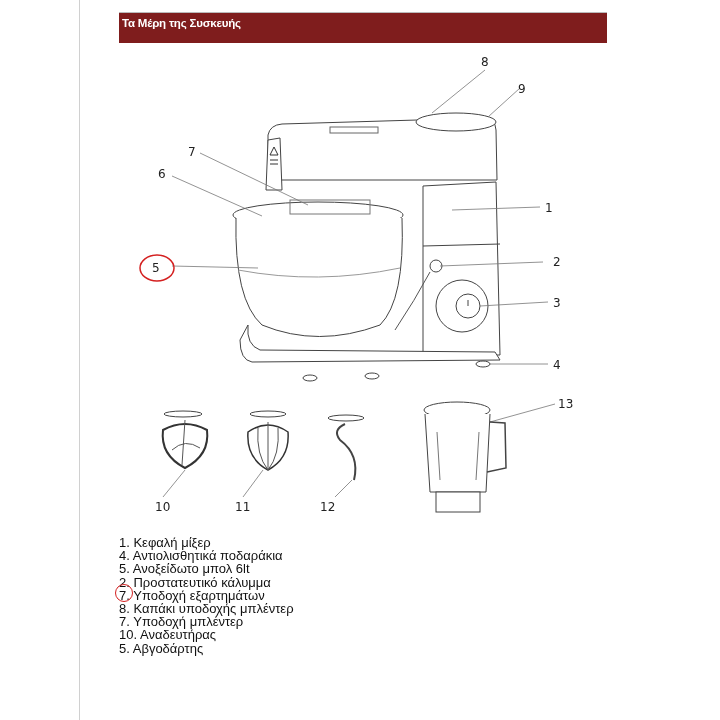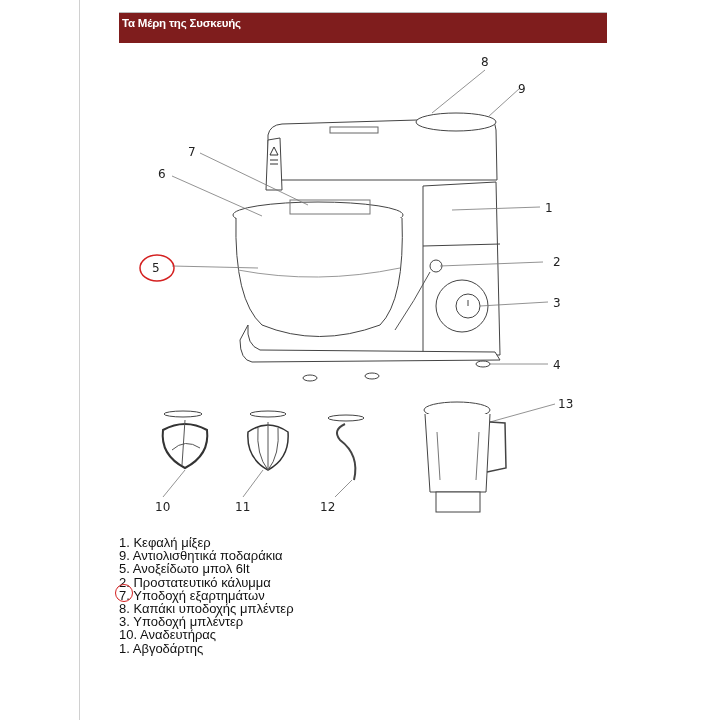--- a/index.html
+++ b/index.html
@@ -100,22 +100,22 @@
     <ellipse cx="457" cy="410" rx="33" ry="8" fill="#fff"></ellipse>
     <path d="M425 414 L430 492 L486 492 L490 414" fill="#fff"></path>
     <path d="M490 422 L505 423 L506 468 L487 472" stroke-width="1.5"></path>
     <rect x="436" y="492" width="44" height="20" fill="#fff"></rect>
     <path d="M437 432 L440 480 M479 432 L476 480" stroke="#777"></path>
   </g>
 </svg>
 
 <ul class="parts-list">
   <li>1. Κεφαλή μίξερ</li>
-  <li>9. Αντιολισθητικά ποδαράκια</li>
+  <li>4. Αντιολισθητικά ποδαράκια</li>
   <li>5. Ανοξείδωτο μπολ 6lt</li>
   <li>2. Προστατευτικό κάλυμμα</li>
   <li>7. Υποδοχή εξαρτημάτων</li>
   <li>8. Καπάκι υποδοχής μπλέντερ</li>
-  <li>3. Υποδοχή μπλέντερ</li>
+  <li>7. Υποδοχή μπλέντερ</li>
   <li>10. Αναδευτήρας</li>
-  <li>1. Αβγοδάρτης</li>
+  <li>5. Αβγοδάρτης</li>
 </ul>
 <div class="circle5"></div>
 
 </body></html>

